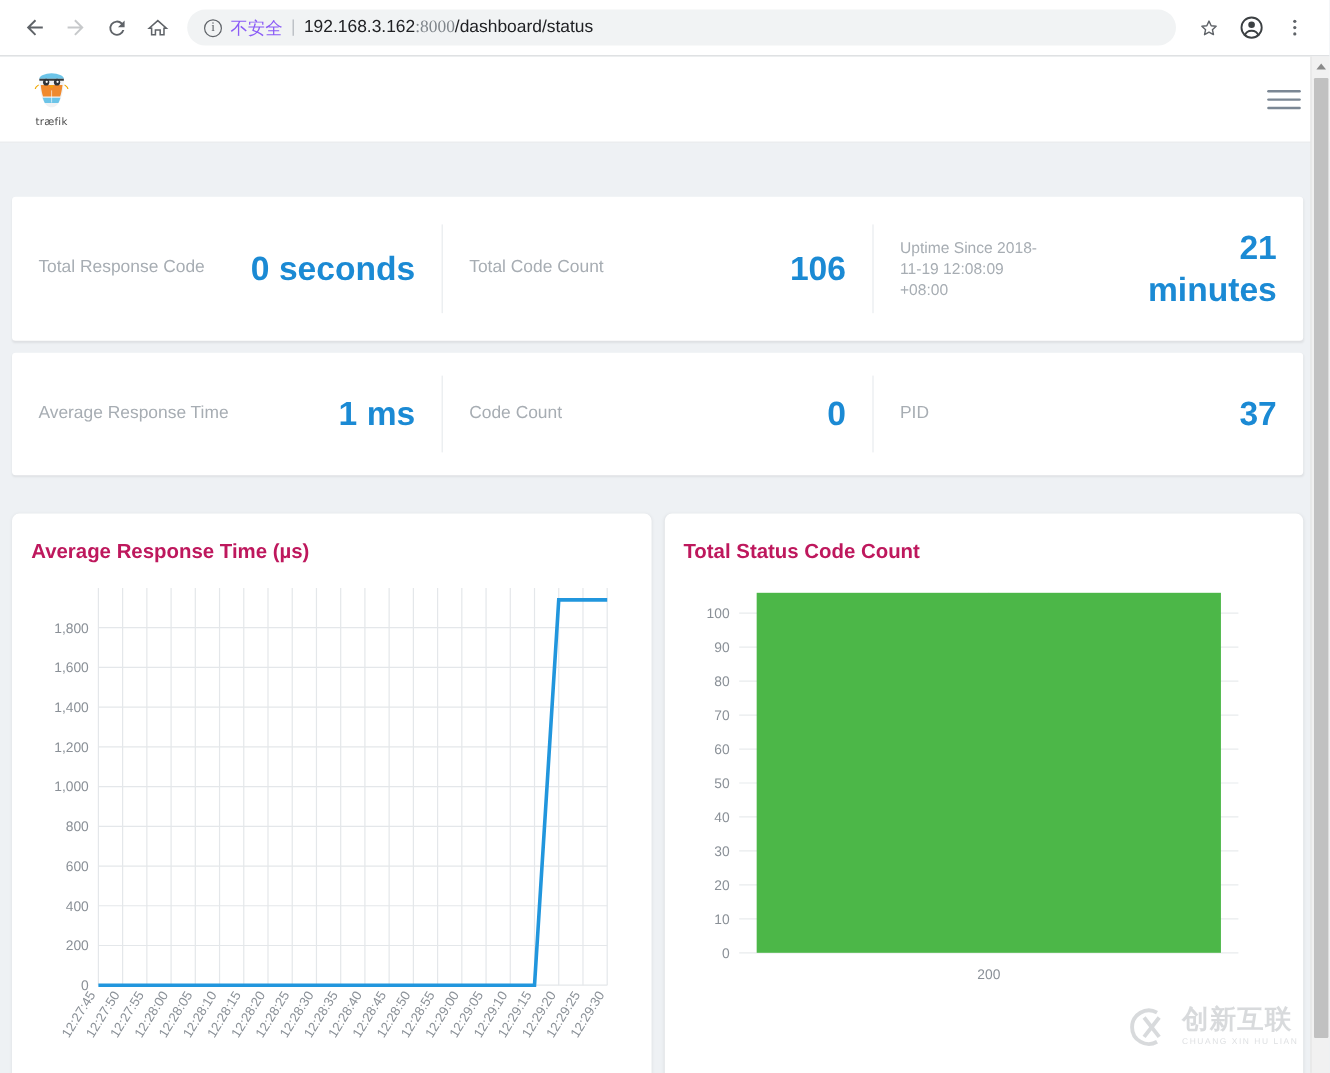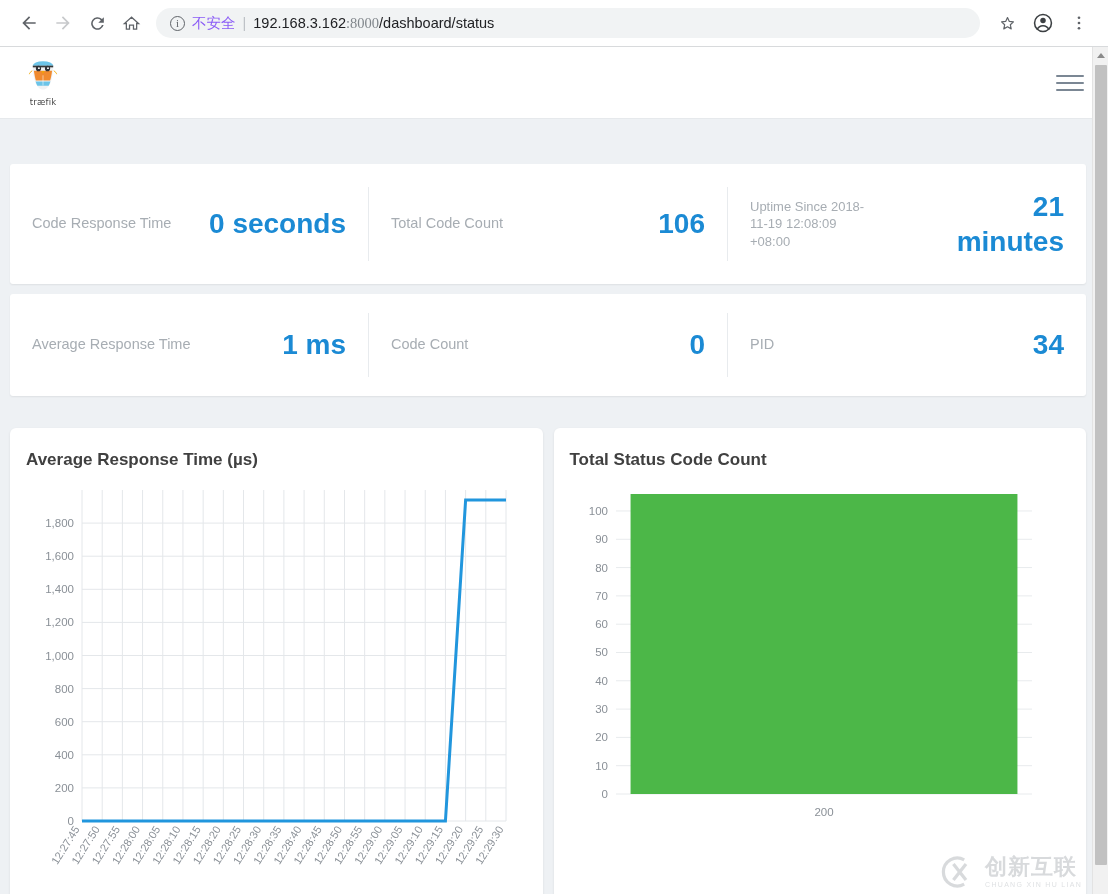--- a/index.html
+++ b/index.html
@@ -148,21 +148,21 @@
     box-shadow: 0 1px 3px rgba(0,0,0,.08);
     flex: 1 1 0;
     height: 500px;
     padding: 22px 16px 0 16px;
     position: relative;
     overflow: hidden;
   }
   .chart-title {
     font-size: 17px;
     font-weight: 700;
-    color: #404040;
+    color: #be185d;
     margin-bottom: 6px;
   }
   .plot { position: relative; width: 100%; height: 420px; }
   .plot svg { display: block; }
   .axis-text {
     font-family: "Liberation Sans", sans-serif;
     font-size: 11.5px;
     fill: #8a9097;
   }
   .axis-text.rot { font-size: 11px; }
@@ -192,21 +192,21 @@
     top: 18px; left: 2px;
     width: 12px;
     height: 800px;
     background: #c1c1c1;
     border-radius: 1px;
   }
 
   
   .watermark {
     position: absolute;
-    right: 26px; bottom: 4px;
+    right: 26px; bottom: 20px;
     display: flex;
     align-items: center;
     gap: 8px;
     opacity: .55;
     pointer-events: none;
   }
   .wm-cn {
     font-size: 22px;
     color: #b9bdc1;
     font-weight: 700;
@@ -301,21 +301,21 @@
     <span></span>
     <span></span>
   </div>
 </div>
 
 <div class="page">
   <div class="band"></div>
 
   <div class="stat-card row1">
     <div class="stat-cell">
-      <span class="stat-label">Code Response Time</span>
+      <span class="stat-label">Total Response Code</span>
       <span class="stat-value">0 seconds</span>
     </div>
     <div class="stat-cell">
       <span class="stat-label">Total Code Count</span>
       <span class="stat-value">106</span>
     </div>
     <div class="stat-cell uptime">
       <span class="stat-label">Uptime Since 2018-11-19 12:08:09 +08:00</span>
       <span class="stat-value">21 minutes</span>
     </div>
@@ -325,21 +325,21 @@
     <div class="stat-cell">
       <span class="stat-label">Average Response Time</span>
       <span class="stat-value">1 ms</span>
     </div>
     <div class="stat-cell">
       <span class="stat-label">Code Count</span>
       <span class="stat-value">0</span>
     </div>
     <div class="stat-cell">
       <span class="stat-label">PID</span>
-      <span class="stat-value">34</span>
+      <span class="stat-value">37</span>
     </div>
   </div>
 
   <div class="charts">
 
     <div class="chart-card">
       <div class="chart-title">Average Response Time (µs)</div>
       <div class="plot">
         <svg id="lineChart" width="496" height="420" viewBox="0 0 496 420">
             <line x1="56" y1="14" x2="56" y2="345" stroke="#e4e7ea" stroke-width="1"></line>

